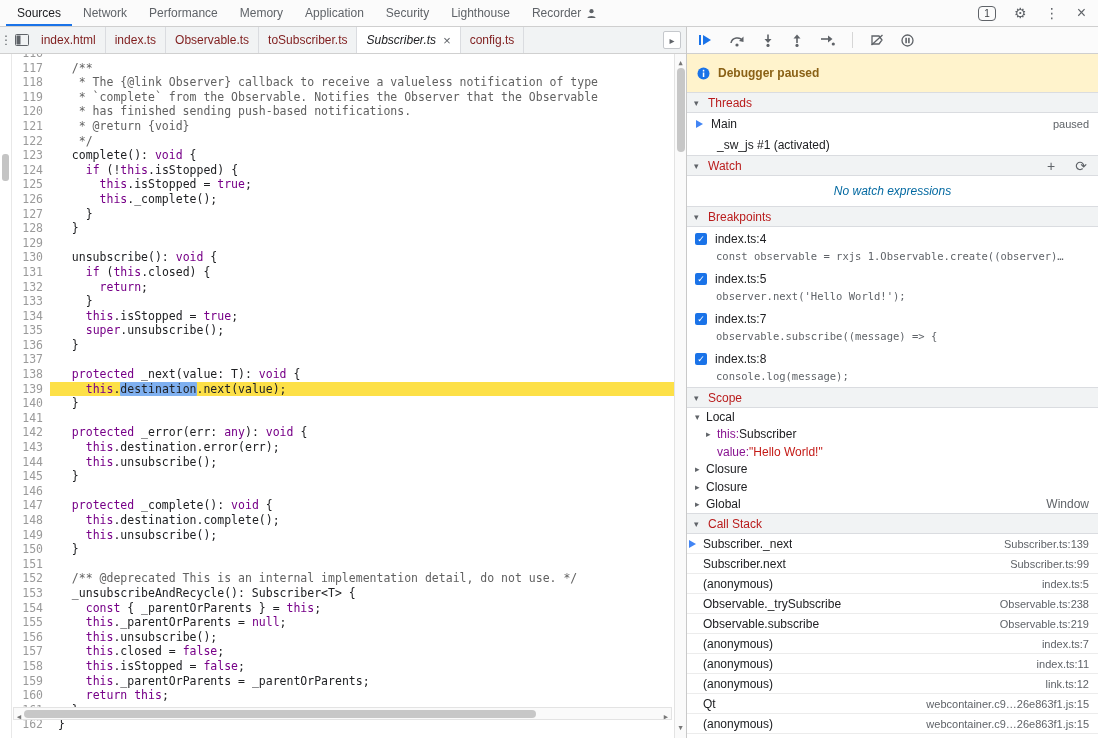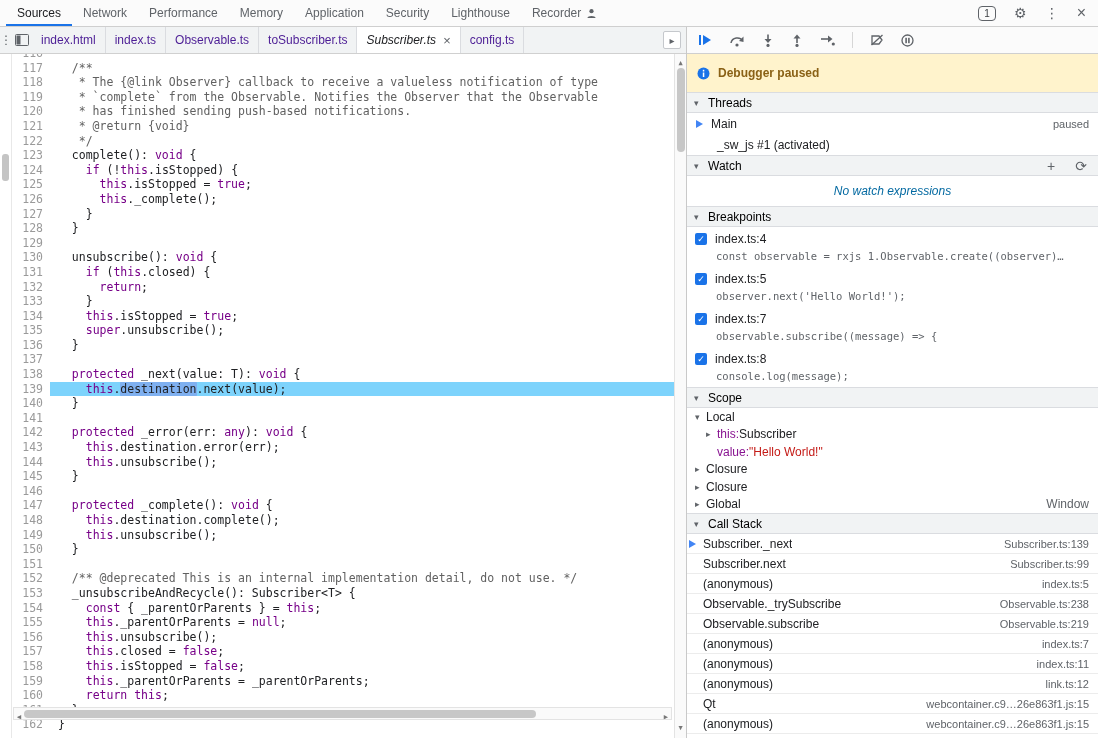--- a/index.html
+++ b/index.html
@@ -19,56 +19,56 @@
   .vsep { width:1px; height:16px; background:#d6d6d6; }
 
   
   .content { flex:1; display:flex; min-height:0; }
   .editor-pane { width:687px; flex:none; display:flex; flex-direction:column; border-right:1px solid #c9c9c9; min-height:0; background:#fff; }
 
   
   .file-bar { height:27px; flex:none; background:#f1f3f4; border-bottom:1px solid #d0d0d0; display:flex; align-items:stretch; }
   .bar-icon { width:20px; display:flex; align-items:center; justify-content:center; color:#5f6368; }
   .file-tabs { display:flex; align-items:stretch; }
-  .file-tab { display:flex; align-items:center; gap:7px; padding:0 9px; border-right:1px solid #dadce0; color:#4c1d95; white-space:nowrap; }
+  .file-tab { display:flex; align-items:center; gap:7px; padding:0 9px; border-right:1px solid #dadce0; color:#7f1d1d; white-space:nowrap; }
   .file-tab.active { background:#fff; color:#202124;font-style:italic; }
   .tab-close { color:#5f6368; font-size:13px; line-height:1; }
   .file-bar-right { margin-left:auto; display:flex; align-items:center; padding-right:5px; }
   .overflow-btn { width:18px; height:18px; border:1px solid #c5c8cc; border-radius:2px; display:flex; align-items:center; justify-content:center; color:#5f6368; font-size:10px; background:#fff; }
 
   
   .editor { flex:1; position:relative; display:flex; min-height:0; overflow:hidden; font-family:"DejaVu Sans Mono", monospace; font-size:11.5px; line-height:14.6px; }
   .left-strip { width:12px; flex:none; border-right:1px solid #e8e8e8; position:relative; background:#fff; }
   .left-strip .thumb { position:absolute; left:2px; top:100px; width:7px; height:27px; background:#c4c4c4; border-radius:3px; }
   .code-scroll { flex:1; position:relative; overflow:hidden; margin-top:-8px; }
   .line { display:flex; height:14.6px; }
   .ln { width:38px; flex:none; text-align:right; padding-right:7px; color:#9a9a9a; }
   .lc { white-space:pre; flex:1; padding-left:8px; }
-  .lc.cur { background:#7dd3fc; }
+  .lc.cur { background:#fde047; }
   .sel { background:#7fb0f0; border-radius:1px; }
   .k { color:#770088; }
   .cm { color:#616161; }
 
   .vscroll { position:absolute; right:0; top:0; bottom:0; width:12px; background:#fafafa; border-left:1px solid #e3e3e3; z-index:4; }
   .vscroll .arrow { position:absolute; left:0; width:100%; text-align:center; font-size:7px; color:#777; }
   .vscroll .up { top:2px; } .vscroll .down { bottom:2px; }
   .vthumb { position:absolute; top:14px; left:2px; width:8px; height:84px; background:#c7c7c7; border-radius:4px; }
   .hscroll { position:absolute; left:13px; right:14px; bottom:18px; height:13px; background:#fafafa; border:1px solid #e3e3e3; z-index:4; }
   .hscroll .arrow { position:absolute; top:2px; font-size:7px; color:#777; }
   .hscroll .left { left:3px; } .hscroll .right { right:3px; }
   .hthumb { position:absolute; left:10px; top:2px; width:78%; height:8px; background:#c7c7c7; border-radius:4px; }
 
   
   .sidebar { flex:1; display:flex; flex-direction:column; min-width:0; overflow:hidden; background:#fff; }
   .debug-toolbar { height:27px; flex:none; display:flex; align-items:center; gap:17px; padding:0 11px; background:#fbfbfb; border-bottom:1px solid #cfcfcf; }
   .dbg-icon { display:flex; align-items:center; }
   .paused-banner { height:38px; flex:none; background:#fff3cc; display:flex; align-items:center; gap:8px; padding:0 10px; color:#8a6116; font-weight:700; }
   .sec-h { height:21px; flex:none; background:#f1f3f4; border-top:1px solid #dadce0; border-bottom:1px solid #dadce0; display:flex; align-items:center; gap:5px; padding:0 7px; }
   .sec-tri { color:#5f6368; font-size:9px; width:9px; }
-  .sec-title { color:#000000; }
+  .sec-title { color:#b91c1c; }
   .sec-actions { margin-left:auto; display:flex; align-items:center; gap:20px; color:#5f6368; padding-right:4px; }
   .sec-actions .ticon { font-size:14px; }
 
   .thread-row { height:22px; display:flex; align-items:center; gap:8px; padding:0 9px; }
   .marker { width:0; height:0; border-left:7px solid #4285f4; border-top:4.5px solid transparent; border-bottom:4.5px solid transparent; flex:none; }
   .thread-status { margin-left:auto; color:#5f6368; font-size:11px; }
   .thread-sub { height:20px; display:flex; align-items:center; padding-left:30px; color:#202124; }
 
   .watch-empty { height:30px; display:flex; align-items:center; justify-content:center; color:#0369a1; font-style:italic; }
 

